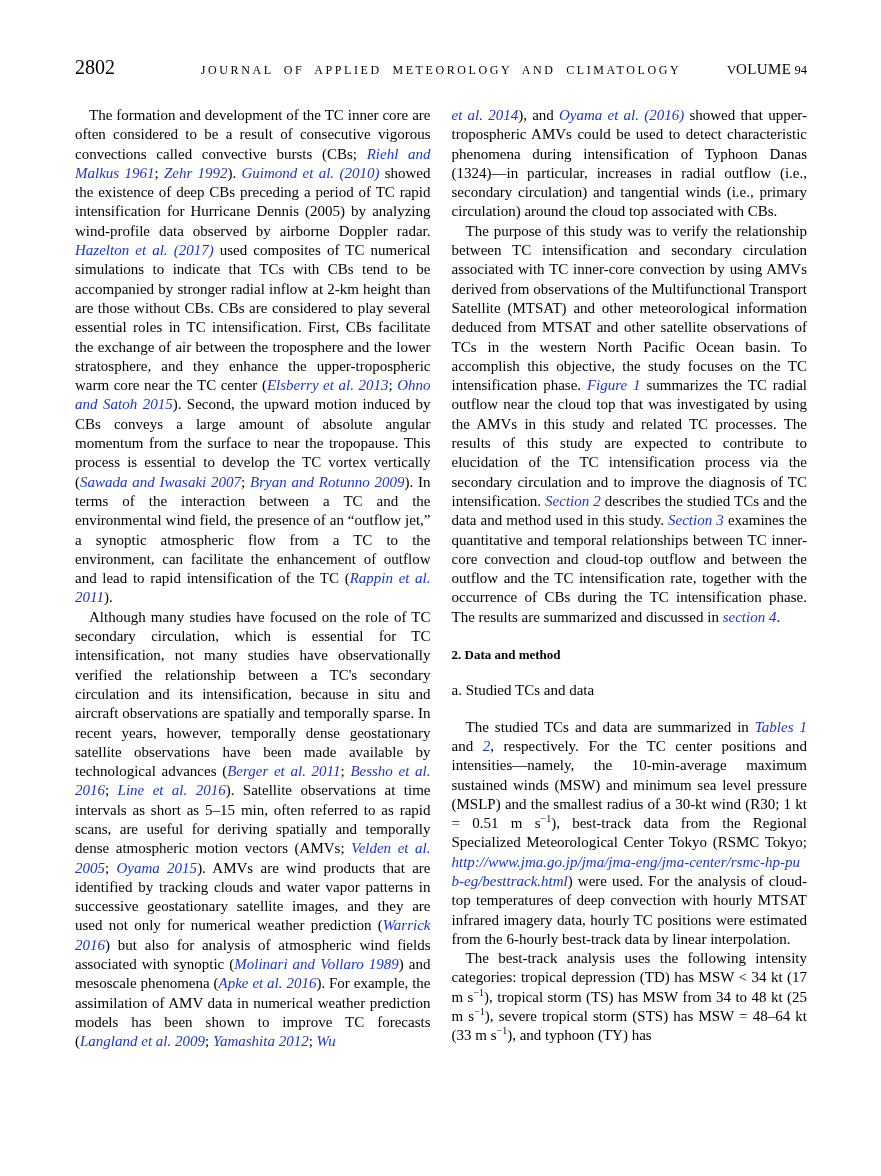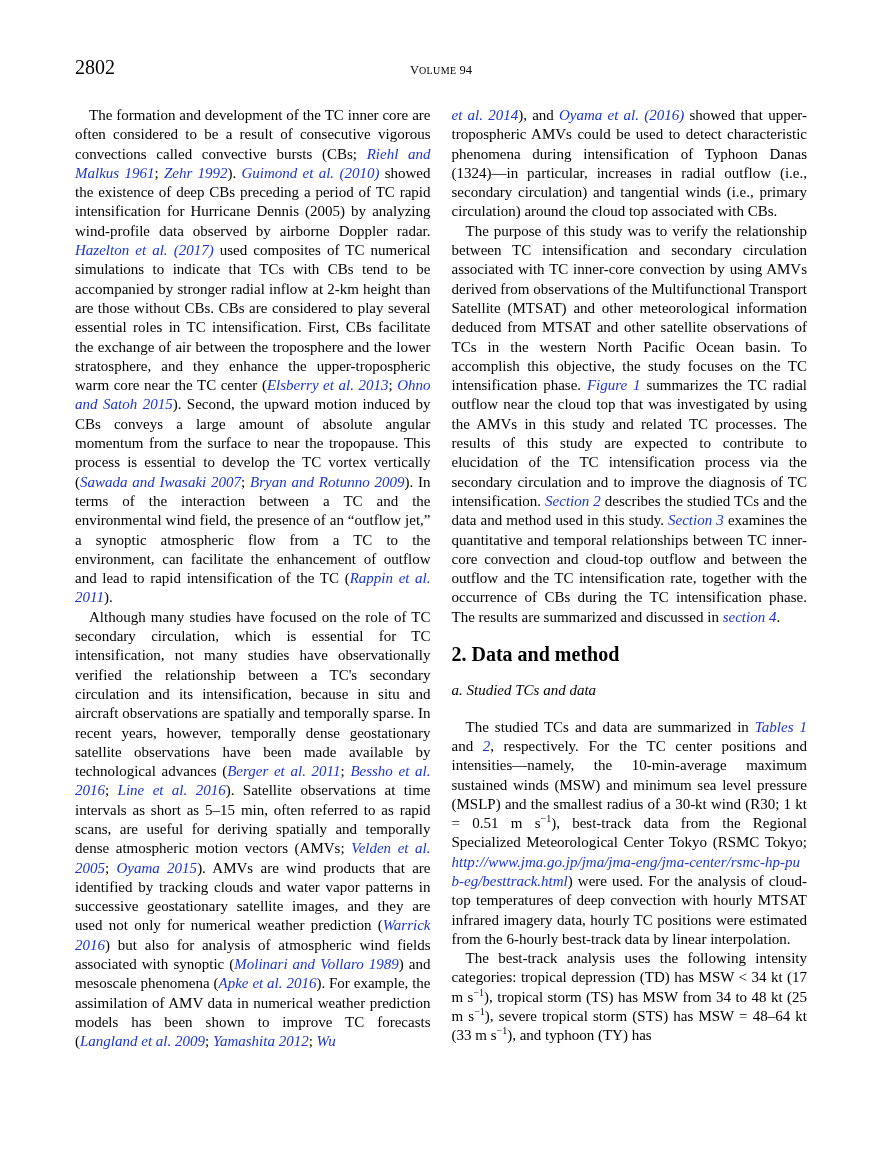--- a/index.html
+++ b/index.html
@@ -28,61 +28,61 @@
   }
   .page-number{font-size:20px;text-align:left;}
   .journal-title{
     font-size:12px;
     letter-spacing:2.6px;
     word-spacing:5px;
     text-align:center;
     white-space:nowrap;
   }
   .volume{font-size:12.5px;text-align:right;white-space:nowrap;}
-  .volume .sc{font-size:10px;letter-spacing:0.4px;}
+  .volume .sc{font-size:15px;letter-spacing:0.4px;}
   
   .columns{
     display:flex;
     gap:21px;
   }
   .col{
     width:356px;
     font-size:15px;
     line-height:19.3px;
     text-align:justify;
     hyphens:auto;
   }
   .para{margin:0;}
   .para.indent{text-indent:14px;}
   a.cite{color:var(--link-color);text-decoration:none;cursor:pointer;font-style:italic;}
   a.cite.url{word-break:break-all;}
   .section-heading{
-    font-size:20px;
+    font-size:13px;
     font-weight:bold;
     font-style:normal;
     margin:18px 0 17px;
     text-align:left;
     text-indent:0;
   }
   .subsection-heading{
     font-size:15px;
     font-weight:normal;
-    font-style:italic;
     margin:0 0 17px;
     text-align:left;
     text-indent:0;
   }
   sup.sup{font-size:10px;line-height:0;}
 </style>
 </head>
 <body>
 
 <div class="page">
   <div class="running-head">
     <span class="page-number">2802</span>
+    <span class="journal-title">JOURNAL OF APPLIED METEOROLOGY AND CLIMATOLOGY</span>
     <span class="volume"><span>V</span><span class="sc">OLUME</span>&nbsp;<span>94</span></span>
   </div>
   <div class="columns">
     <div class="col">
         <p class="para indent"><span>The formation and development of the TC inner core are often considered to be a result of consecutive vigorous convections called convective bursts (CBs; </span><a class="cite" href="#">Riehl and Malkus 1961</a><span>; </span><a class="cite" href="#">Zehr 1992</a><span>). </span><a class="cite" href="#">Guimond et al. (2010)</a><span> showed the existence of deep CBs preceding a period of TC rapid intensification for Hurricane Dennis (2005) by analyzing wind-profile data observed by airborne Doppler radar. </span><a class="cite" href="#">Hazelton et al. (2017)</a><span> used composites of TC numerical simulations to indicate that TCs with CBs tend to be accompanied by stronger radial inflow at 2-km height than are those without CBs. CBs are considered to play several essential roles in TC intensification. First, CBs facilitate the exchange of air between the troposphere and the lower stratosphere, and they enhance the upper-tropospheric warm core near the TC center (</span><a class="cite" href="#">Elsberry et al. 2013</a><span>; </span><a class="cite" href="#">Ohno and Satoh 2015</a><span>). Second, the upward motion induced by CBs conveys a large amount of absolute angular momentum from the surface to near the tropopause. This process is essential to develop the TC vortex vertically (</span><a class="cite" href="#">Sawada and Iwasaki 2007</a><span>; </span><a class="cite" href="#">Bryan and Rotunno 2009</a><span>). In terms of the interaction between a TC and the environmental wind field, the presence of an “outflow jet,” a synoptic atmospheric flow from a TC to the environment, can facilitate the enhancement of outflow and lead to rapid intensification of the TC (</span><a class="cite" href="#">Rappin et al. 2011</a><span>).</span></p>
         <p class="para indent"><span>Although many studies have focused on the role of TC secondary circulation, which is essential for TC intensification, not many studies have observationally verified the relationship between a TC's secondary circulation and its intensification, because in situ and aircraft observations are spatially and temporally sparse. In recent years, however, temporally dense geostationary satellite observations have been made available by technological advances (</span><a class="cite" href="#">Berger et al. 2011</a><span>; </span><a class="cite" href="#">Bessho et al. 2016</a><span>; </span><a class="cite" href="#">Line et al. 2016</a><span>). Satellite observations at time intervals as short as 5–15 min, often referred to as rapid scans, are useful for deriving spatially and temporally dense atmospheric motion vectors (AMVs; </span><a class="cite" href="#">Velden et al. 2005</a><span>; </span><a class="cite" href="#">Oyama 2015</a><span>). AMVs are wind products that are identified by tracking clouds and water vapor patterns in successive geostationary satellite images, and they are used not only for numerical weather prediction (</span><a class="cite" href="#">Warrick 2016</a><span>) but also for analysis of atmospheric wind fields associated with synoptic (</span><a class="cite" href="#">Molinari and Vollaro 1989</a><span>) and mesoscale phenomena (</span><a class="cite" href="#">Apke et al. 2016</a><span>). For example, the assimilation of AMV data in numerical weather prediction models has been shown to improve TC forecasts (</span><a class="cite" href="#">Langland et al. 2009</a><span>; </span><a class="cite" href="#">Yamashita 2012</a><span>; </span><a class="cite" href="#">Wu</a></p>
       </div>
     <div class="col">
         <p class="para"><a class="cite" href="#">et al. 2014</a><span>), and </span><a class="cite" href="#">Oyama et al. (2016)</a><span> showed that upper-tropospheric AMVs could be used to detect characteristic phenomena during intensification of Typhoon Danas (1324)—in particular, increases in radial outflow (i.e., secondary circulation) and tangential winds (i.e., primary circulation) around the cloud top associated with CBs.</span></p>
         <p class="para indent"><span>The purpose of this study was to verify the relationship between TC intensification and secondary circulation associated with TC inner-core convection by using AMVs derived from observations of the Multifunctional Transport Satellite (MTSAT) and other meteorological information deduced from MTSAT and other satellite observations of TCs in the western North Pacific Ocean basin. To accomplish this objective, the study focuses on the TC intensification phase. </span><a class="cite" href="#">Figure 1</a><span> summarizes the TC radial outflow near the cloud top that was investigated by using the AMVs in this study and related TC processes. The results of this study are expected to contribute to elucidation of the TC intensification process via the secondary circulation and to improve the diagnosis of TC intensification. </span><a class="cite" href="#">Section 2</a><span> describes the studied TCs and the data and method used in this study. </span><a class="cite" href="#">Section 3</a><span> examines the quantitative and temporal relationships between TC inner-core convection and cloud-top outflow and between the outflow and the TC intensification rate, together with the occurrence of CBs during the TC intensification phase. The results are summarized and discussed in </span><a class="cite" href="#">section 4</a><span>.</span></p>

